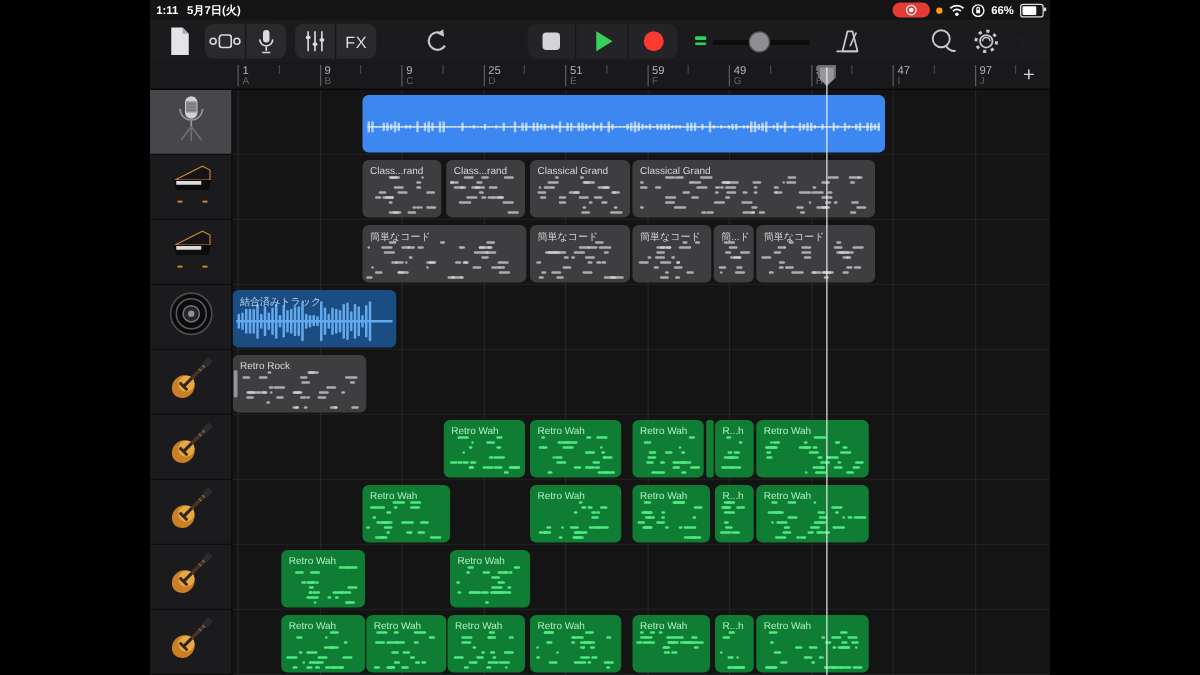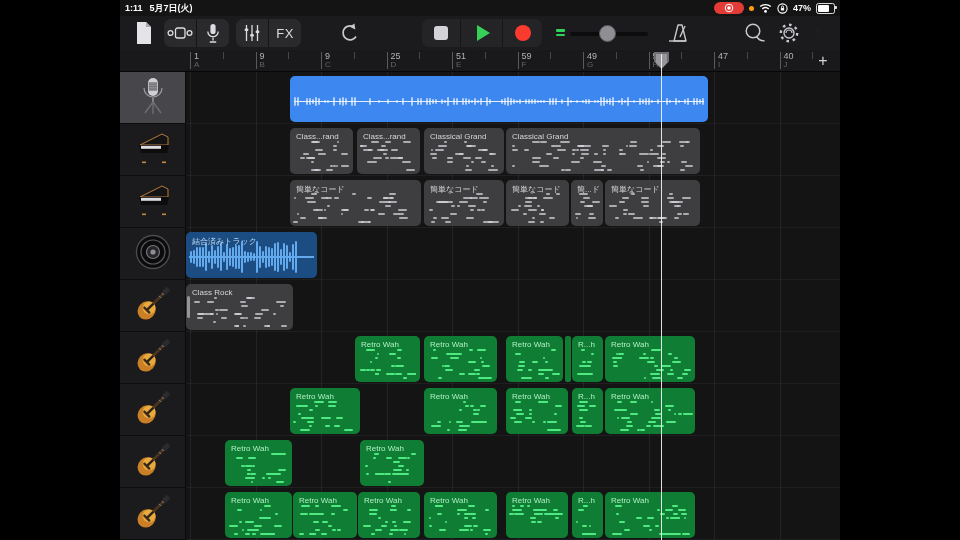--- a/index.html
+++ b/index.html
@@ -109,21 +109,21 @@
         <svg width="13" height="10" viewBox="0 0 13 10">
           <path d="M1.2,3.6 a8,8 0 0 1 10.6,0" fill="none" stroke="#fff" stroke-width="1.4"></path>
           <path d="M3.3,5.9 a5,5 0 0 1 6.4,0" fill="none" stroke="#fff" stroke-width="1.4"></path>
           <circle cx="6.5" cy="8.4" r="1.4" fill="#fff"></circle>
         </svg>
         <svg width="11" height="11" viewBox="0 0 11 11">
           <circle cx="5.5" cy="5.5" r="4.6" fill="none" stroke="#fff" stroke-width="1.1"></circle>
           <rect x="3.9" y="4.9" width="3.2" height="2.6" rx="0.5" fill="#fff"></rect>
           <path d="M4.5,4.9 v-1 a1,1 0 0 1 2,0 v1" fill="none" stroke="#fff" stroke-width="0.9"></path>
         </svg>
-        <span>47%</span>
+        <span>66%</span>
         <span class="battery">
             <i></i>
           </span>
       </div>
     </div>
 
     <div class="toolbar">
       <button class="icon-btn" style="left:10px">
         <svg width="20" height="24" viewBox="0 0 20 24">
           <path d="M3,1 h9 l5,5 v17 h-14 z" fill="#e3e3e8"></path>
@@ -266,21 +266,21 @@
             <div class="bar">57</div>
             <div class="sec">H</div>
           </div>
           <div class="tick" style="left: 495.25px;"></div>
           <div class="marker" style="left: 528px;">
             <div class="bar">47</div>
             <div class="sec">I</div>
           </div>
           <div class="tick" style="left: 560.75px;"></div>
           <div class="marker" style="left: 593.5px;">
-            <div class="bar">40</div>
+            <div class="bar">97</div>
             <div class="sec">J</div>
           </div>
           <div class="tick" style="left: 626.25px;"></div>
         </div>
       <button class="add-btn">+</button>
       <div style="position:absolute;left:66px;right:0;top:0;bottom:0;overflow:hidden">
         <div class="ph-handle" id="ph-handle" style="left: 468px;"></div>
       </div>
     </div>
 
@@ -784,21 +784,21 @@
                 <div class="wbar" style="left: 97px; top: 11.3505px; height: 27.2991px;"></div>
                 <div class="wbar" style="left: 100px; top: 12.7565px; height: 24.4869px;"></div>
                 <div class="wbar" style="left: 103px; top: 20.3746px; height: 9.25072px;"></div>
                 <div class="wbar" style="left: 106px; top: 12.1405px; height: 25.719px;"></div>
                 <div class="wbar" style="left: 109px; top: 9.37026px; height: 31.2595px;"></div>
               </div>
             </div>
           </div>
           <div class="lane" style="top: 208px;">
             <div class="region midi-gray" style="left: 0px; width: 107px;">
-              <div class="rlabel">Class Rock</div>
+              <div class="rlabel">Retro Rock</div>
               <div class="notes">
                 <div class="dash" style="left: 89.8391px; top: 17px; width: 9.67882px;"></div>
                 <div class="dash" style="left: 95.4118px; top: 41px; width: 6.06745px;"></div>
                 <div class="dash" style="left: 34.9558px; top: 33px; width: 6.20852px;"></div>
                 <div class="dash" style="left: 26.6059px; top: 37px; width: 3.67562px;"></div>
                 <div class="dash" style="left: 33.194px; top: 25px; width: 8.33328px;"></div>
                 <div class="dash" style="left: 60.2689px; top: 13px; width: 8.62783px;"></div>
                 <div class="dash" style="left: 86.8584px; top: 29px; width: 3.32399px;"></div>
                 <div class="dash" style="left: 61.2467px; top: 13px; width: 4.69251px;"></div>
                 <div class="dash" style="left: 48.0182px; top: 29px; width: 7.65151px;"></div>

